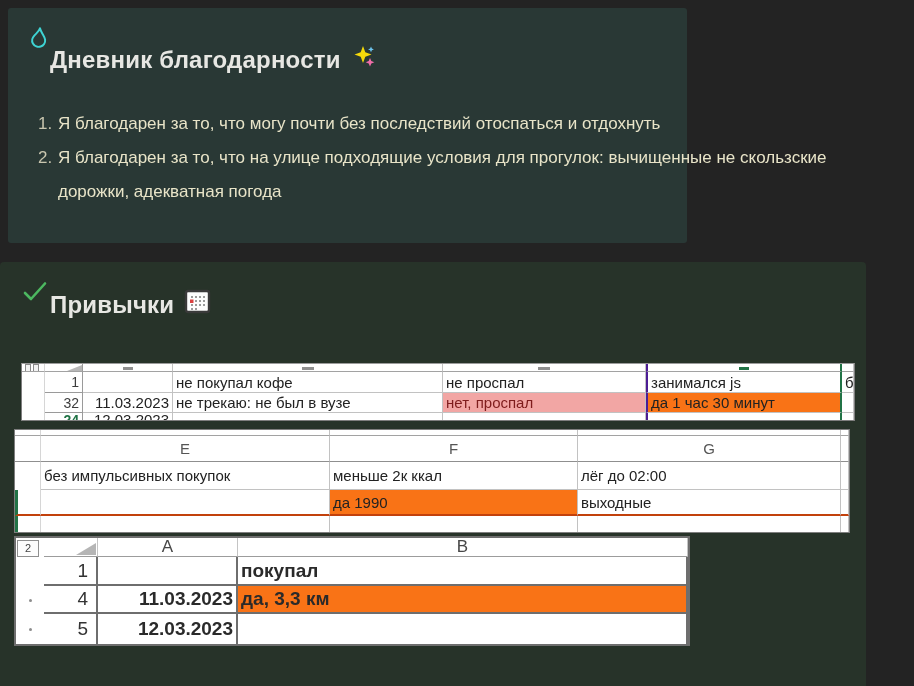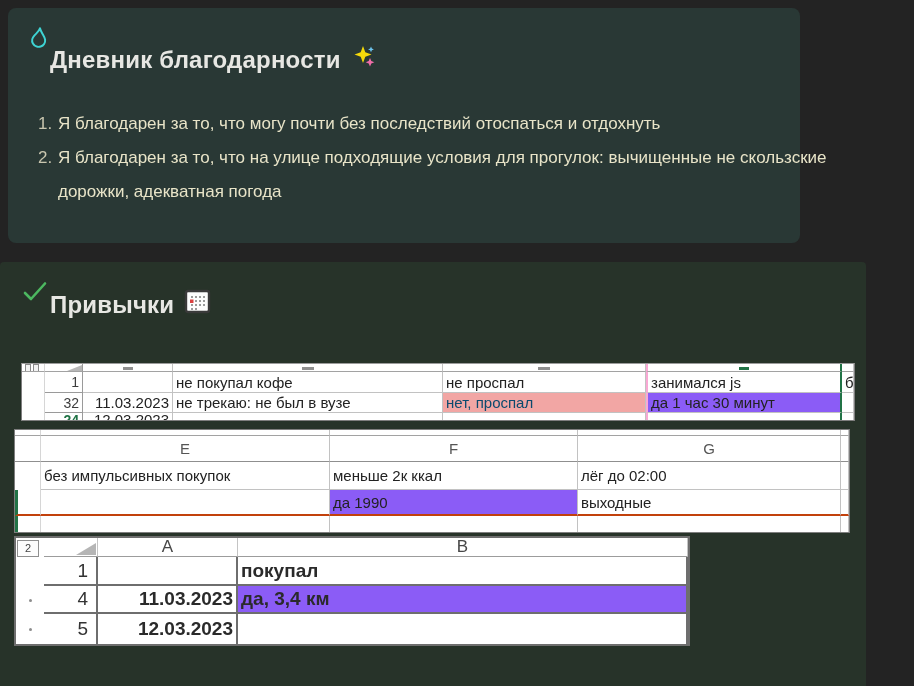--- a/index.html
+++ b/index.html
@@ -2,21 +2,21 @@
 <html><head>
 <meta charset="utf-8">
 <style>
   html,body{margin:0;padding:0}
   body{
     width:914px;height:686px;position:relative;overflow:hidden;
     background:#232323;
     font-family:"Liberation Sans","DejaVu Sans",sans-serif;
   }
   .card{position:absolute;box-sizing:border-box}
-  #card-gratitude{left:8px;top:8px;width:792px;height:235px;background:#293835;border-radius:8px}
+  #card-gratitude{left:8px;top:8px;width:679px;height:235px;background:#293835;border-radius:3px}
   #card-habits{left:0;top:262px;width:866px;height:480px;background:#273329;border-radius:4px 4px 0 0}
 
   .page-icon{position:absolute;width:28px;height:28px;cursor:pointer}
   #flame-wrap{left:17px;top:17px}
   #check-wrap{left:21px;top:16px}
 
   .card-title{position:absolute;margin:0;display:flex;align-items:center;gap:10px;
     font-size:24px;font-weight:700;color:#e7e7e3;letter-spacing:.2px}
   #title-gratitude{left:42px;top:36px}
   #title-habits{left:50px;top:26px}
@@ -30,23 +30,23 @@
   
   .sheet{position:absolute;background:#fff;overflow:hidden;box-sizing:border-box;cursor:pointer}
   .grid{display:grid;width:100%;height:100%}
   .cell{box-sizing:border-box;display:flex;align-items:center;padding:0 3px;
     white-space:nowrap;overflow:hidden;font-size:15px;color:#222;
     border-right:1px solid #c2c2c2;border-bottom:1px solid #c2c2c2;background:#fff}
   .hd{justify-content:flex-end;color:#3d3d3d;font-size:14px;
     border-right:1px solid #9a9a9a;border-bottom:1px solid #9a9a9a}
   .gut{border-right:1px solid #d6d6d6;border-bottom:none}
   .letter{justify-content:center;color:#555;border-bottom:1px solid #8f8f8f}
-  .good{background:#8b5cf6}
-  .bad{background:#f2a6a4;color:#0c4a6e}
-  .sel{border-left:2px solid #f9a8d4;border-right:2px solid #217346}
+  .good{background:#f97316}
+  .bad{background:#f2a6a4;color:#7f1d1d}
+  .sel{border-left:2px solid #4c1d95;border-right:2px solid #217346}
   .num-sel{color:#217346;font-weight:700}
   .strip{align-items:flex-end;justify-content:center;border-bottom:1px solid #a2a2a2}
   .mark{display:block;height:3px;background:#8f8f8f;margin-bottom:1px}
   .mark.green{background:#217346}
   .obox{display:inline-block;width:9px;height:6px;border:1px solid #8a8a8a;border-bottom:none;background:#f3f3f3;margin-right:2px}
   .tri-part{width:0;height:0;border-left:15px solid transparent;border-bottom:6px solid #b8b8b8;margin-left:auto}
 
   #t1{left:21px;top:101px;width:834px;height:58px;border:1px solid #7e7e7e;border-top-color:#9c9c9c}
   #t1 .grid{grid-template-columns:23px 38px 90px 270px 203px 196px 12px;
             grid-template-rows:8px 21px 20px 14px}
@@ -234,21 +234,21 @@
       <div class="cell gut"></div>
       <div class="cell hd">1</div>
       <div class="cell right-align"></div>
       <div class="cell">покупал</div>
 
       <div class="cell gut">
           <span class="dot"></span>
         </div>
       <div class="cell hd">4</div>
       <div class="cell right-align">11.03.2023</div>
-      <div class="cell good">да, 3,4 км</div>
+      <div class="cell good">да, 3,3 км</div>
 
       <div class="cell gut">
           <span class="dot"></span>
         </div>
       <div class="cell hd" style="border-bottom:none">5</div>
       <div class="cell right-align" style="border-bottom:none">12.03.2023</div>
       <div class="cell" style="border-bottom:none"></div>
     </div>
   </div>
 </section>

